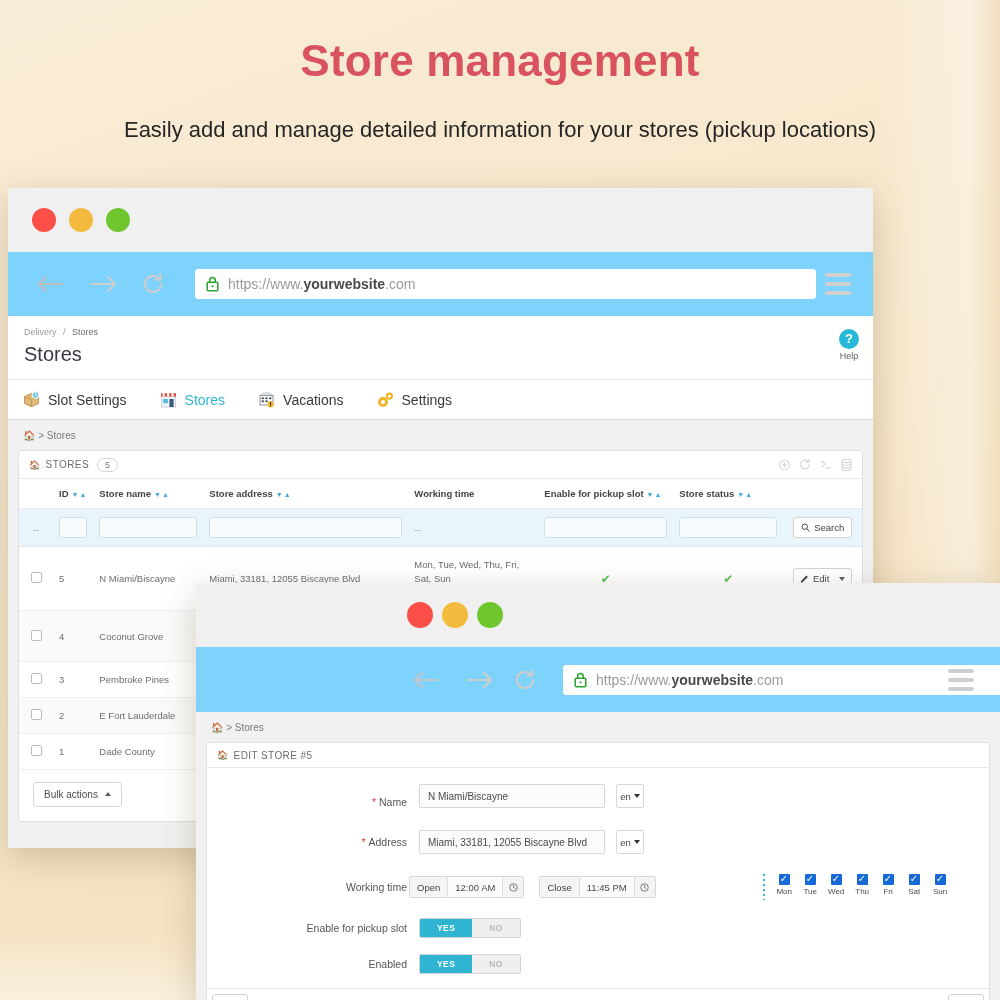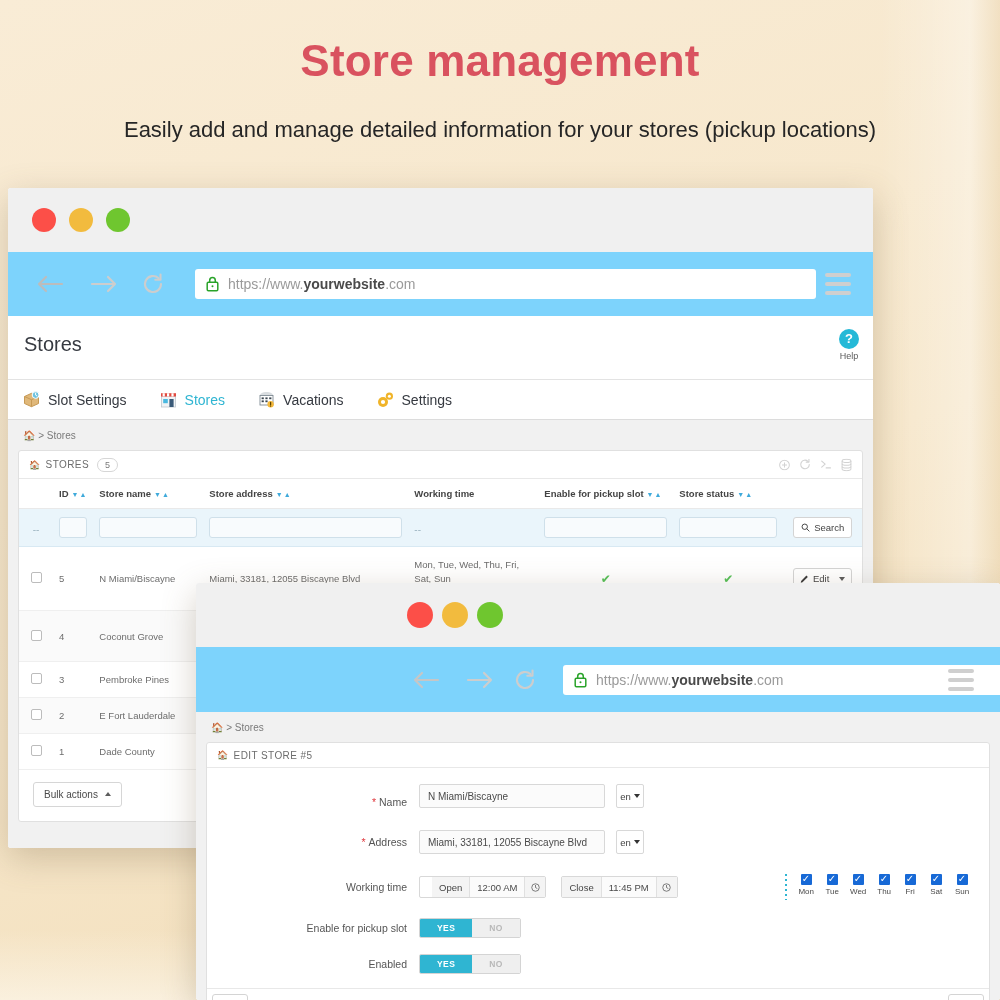--- a/index.html
+++ b/index.html
@@ -196,20 +196,25 @@
     </div>
 
     <div class="hamburger" style="right:22px; width:26px;">
       <i style="height:4px; margin-bottom:5px;"></i>
         <i style="height:4px; margin-bottom:5px;"></i>
         <i style="height:4px;"></i>
     </div>
   </div>
 
   <div class="ps-head" style="height:64px; padding:11px 16px 0 16px;">
+    <div class="crumb">
+      <span>Delivery</span>
+      <span class="sep">/</span>
+      <span class="cur">Stores</span>
+    </div>
     <div class="ps-title" style="margin-top:6px;">Stores</div>
     <div class="help-box" style="right:14px; top:13px;">
       <div class="help-circle">?</div>
       <div class="help-label">Help</div>
     </div>
   </div>
 
   <div class="ps-tabs" style="height:40px; padding:0 14px; gap:32px;">
     <div class="ps-tab">
       <span class="tabico">
@@ -502,21 +507,21 @@
             </div>
           <div class="langbtn" style="margin-left:11px;">
             <span>en</span>
               <span class="caret" style="border-top-color:#333;"></span>
           </div>
         </div>
 
         <div class="form-row" style="margin-bottom:18px; align-items:flex-start;">
           <div class="form-label" style="width:200px; padding-top:5px;">Working time</div>
 
-          <div class="timegrp" style="margin-left:12px;padding-left:12px;">
+          <div class="timegrp" style="margin-left:2px;">
             <span class="lbl">Open</span>
             <span class="val">12:00 AM</span>
             <span class="ico">
                 <svg width="9" height="9" viewBox="0 0 12 12">
                   <circle cx="6" cy="6" r="5" fill="none" stroke="#555" stroke-width="1"></circle>
                   <path d="M6 3.2V6l2 1.2" stroke="#555" stroke-width="1" fill="none" stroke-linecap="round"></path>
                 </svg>
               </span>
           </div>
 

